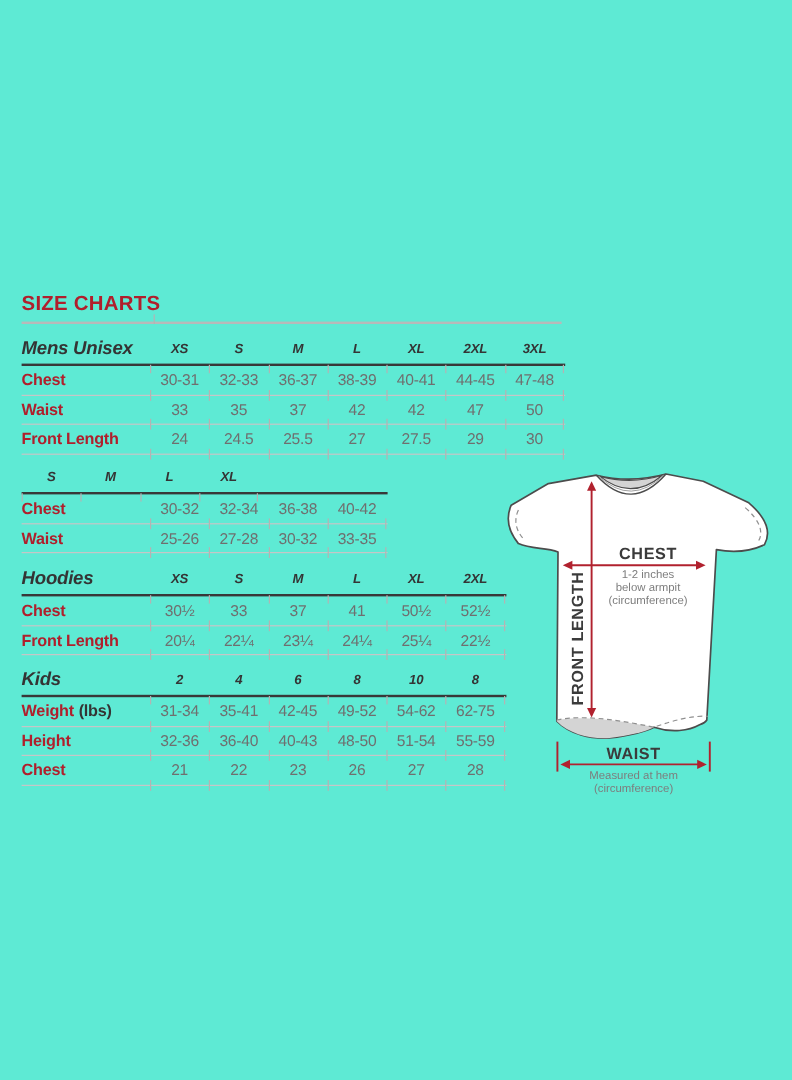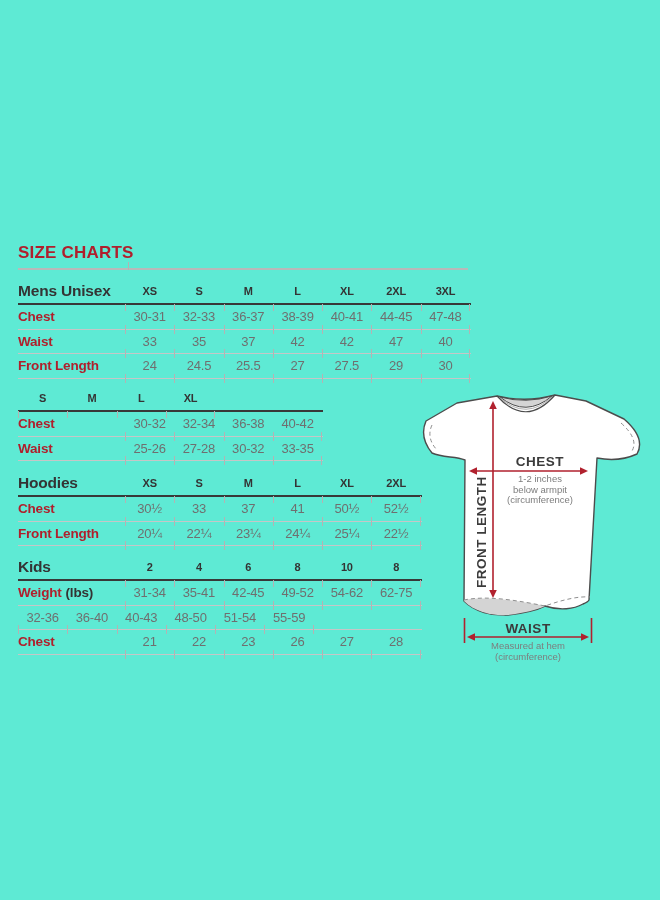--- a/index.html
+++ b/index.html
@@ -16,21 +16,21 @@
   }
   .page-title::after{ 
     content:"";position:absolute;left:110px;bottom:-2px;width:1px;height:8px;background:var(--tick);
   }
   
   .size-table{position:absolute;left:18px;}
   .t-mens   {top:278px;width:453px;}
   .t-womens {top:385px;width:305px;}
   .t-hoodies{top:470px;width:404px;}
   .t-kids   {top:554px;width:404px;}
-  .thead{display:flex;height:25px;align-items:center;border-bottom:2px solid #383838;position:relative;}
+  .thead{display:flex;height:25px;align-items:center;border-bottom:2px solid #383838;position:relative;font-style:italic;}
   .trow {display:flex;height:23.5px;align-items:center;border-bottom:1px solid var(--line);position:relative;}
   .cell{position:relative;height:100%;display:flex;align-items:center;box-sizing:border-box;}
   .cell.label{width:107px;padding-left:0;}
   .cell.size,.cell.val{width:49.3px;justify-content:center;}
   .thead .cell.label{font-size:15.5px;font-weight:bold;color:var(--dark);letter-spacing:-.2px;}
   .thead .cell.size{font-size:11px;font-weight:bold;color:var(--dark);letter-spacing:-.2px;}
   .trow .cell.label{font-size:13.5px;font-weight:bold;color:var(--red);letter-spacing:-.2px;}
   .trow .cell.label .suffix{color:var(--dark);margin-left:4px;}
   .trow .cell.val{font-size:13px;color:var(--val);letter-spacing:-.2px;}
   
@@ -89,21 +89,21 @@
       <div class="cell val">47-48</div>
     </div>
     <div class="trow">
       <div class="cell label">Waist</div>
       <div class="cell val">33</div>
       <div class="cell val">35</div>
       <div class="cell val">37</div>
       <div class="cell val">42</div>
       <div class="cell val">42</div>
       <div class="cell val">47</div>
-      <div class="cell val">40</div>
+      <div class="cell val">50</div>
     </div>
     <div class="trow">
       <div class="cell label">Front Length</div>
       <div class="cell val">24</div>
       <div class="cell val">24.5</div>
       <div class="cell val">25.5</div>
       <div class="cell val">27</div>
       <div class="cell val">27.5</div>
       <div class="cell val">29</div>
       <div class="cell val">30</div>
@@ -179,20 +179,21 @@
         <span class="suffix">(lbs)</span>
       </div>
       <div class="cell val">31-34</div>
       <div class="cell val">35-41</div>
       <div class="cell val">42-45</div>
       <div class="cell val">49-52</div>
       <div class="cell val">54-62</div>
       <div class="cell val">62-75</div>
     </div>
     <div class="trow">
+      <div class="cell label">Height</div>
       <div class="cell val">32-36</div>
       <div class="cell val">36-40</div>
       <div class="cell val">40-43</div>
       <div class="cell val">48-50</div>
       <div class="cell val">51-54</div>
       <div class="cell val">55-59</div>
     </div>
     <div class="trow">
       <div class="cell label">Chest</div>
       <div class="cell val">21</div>

